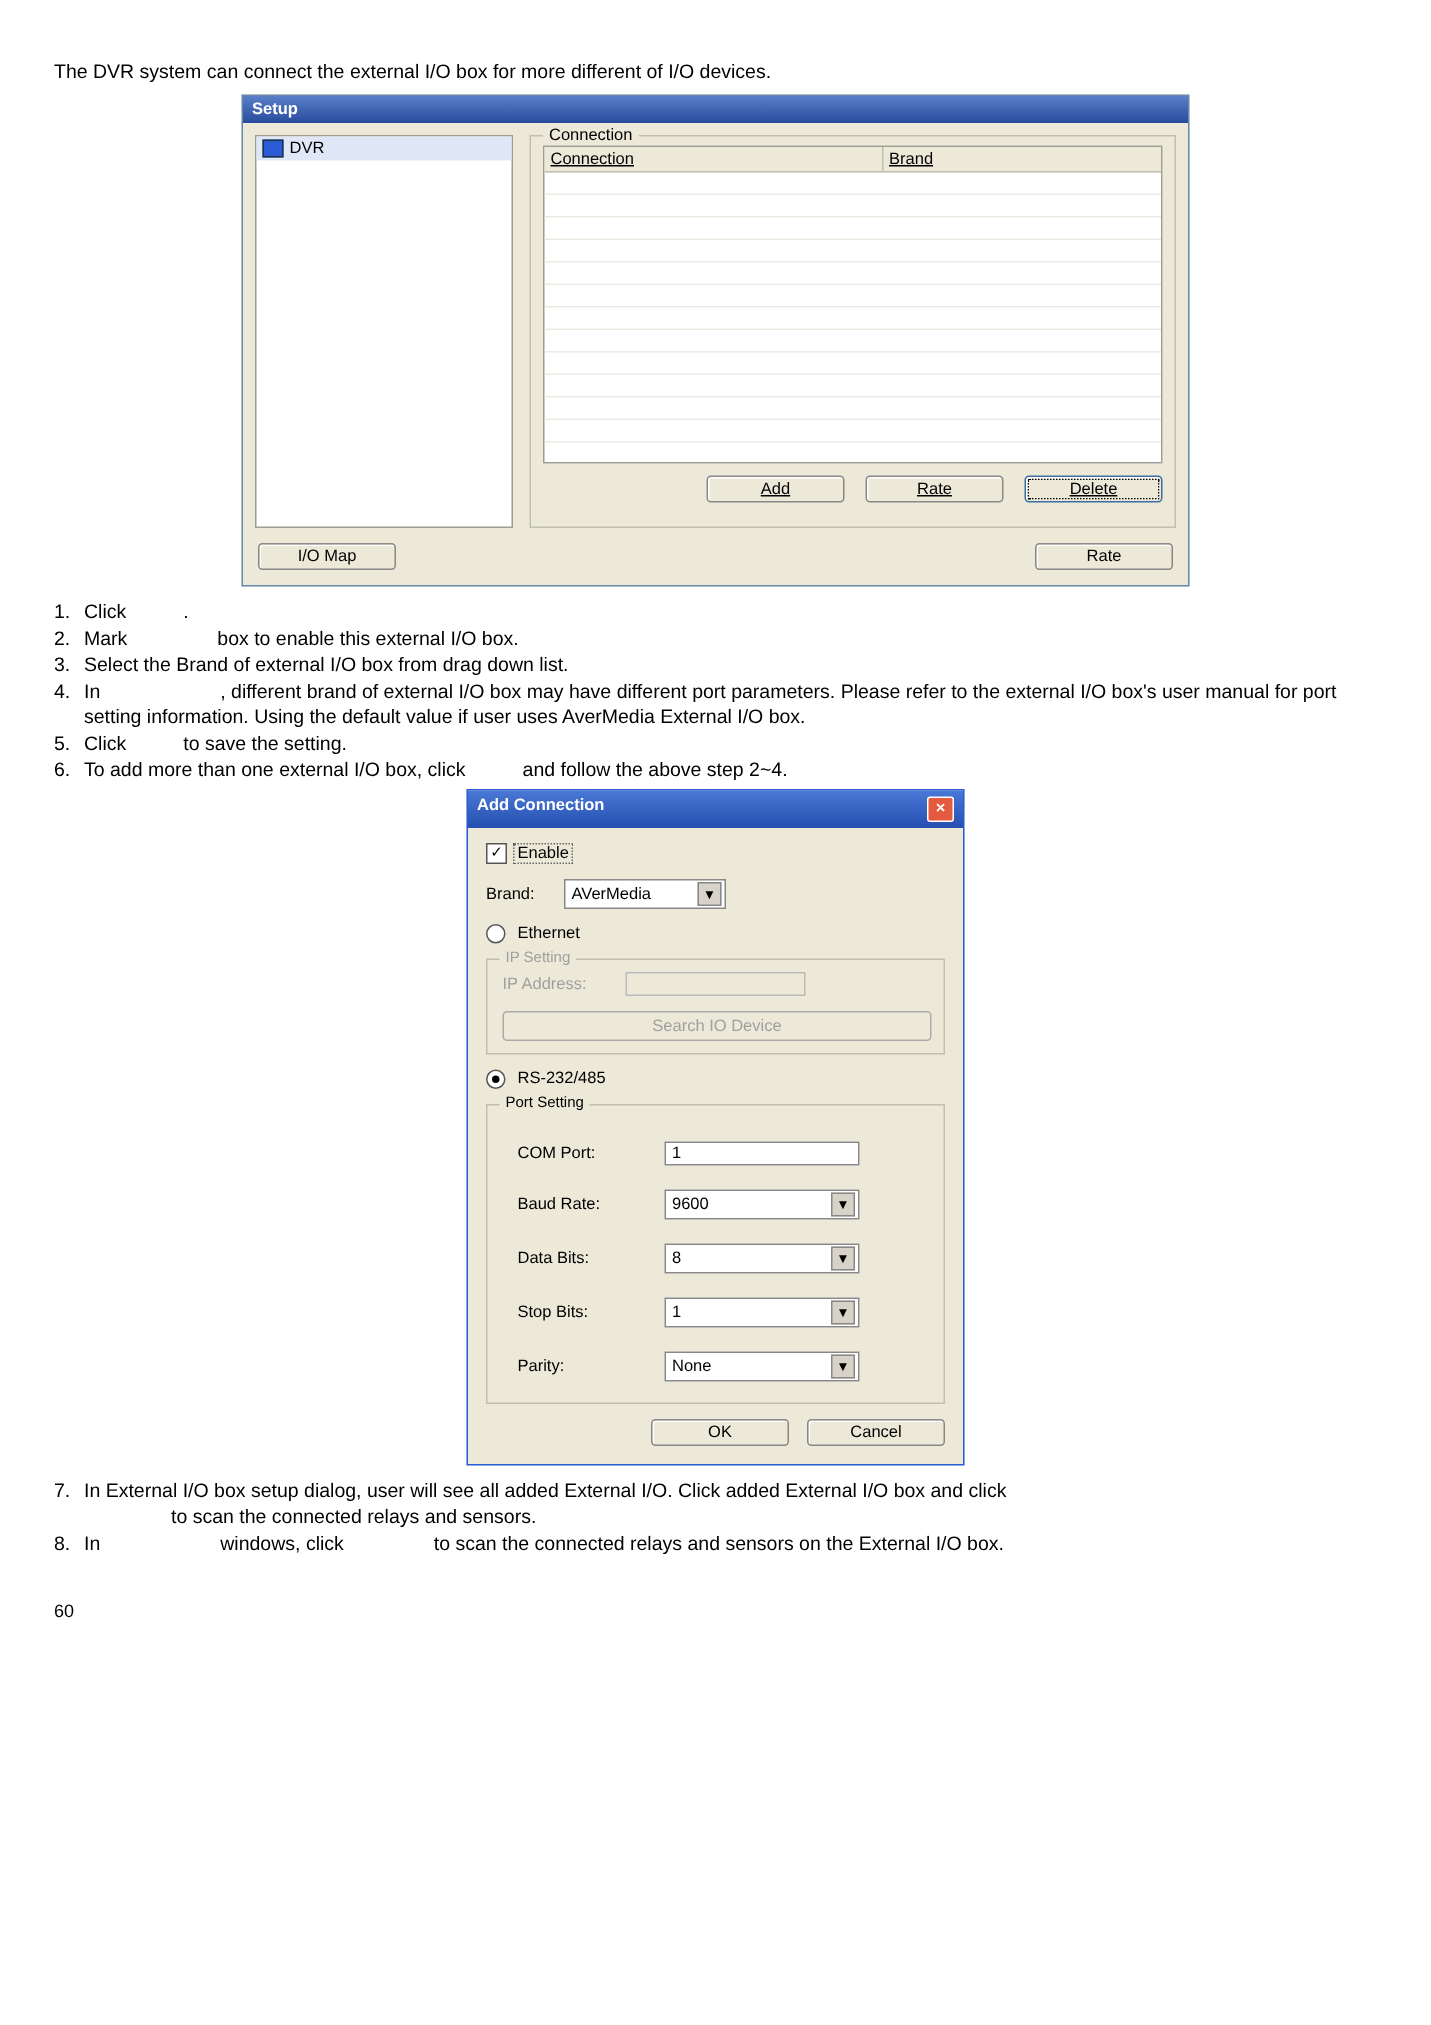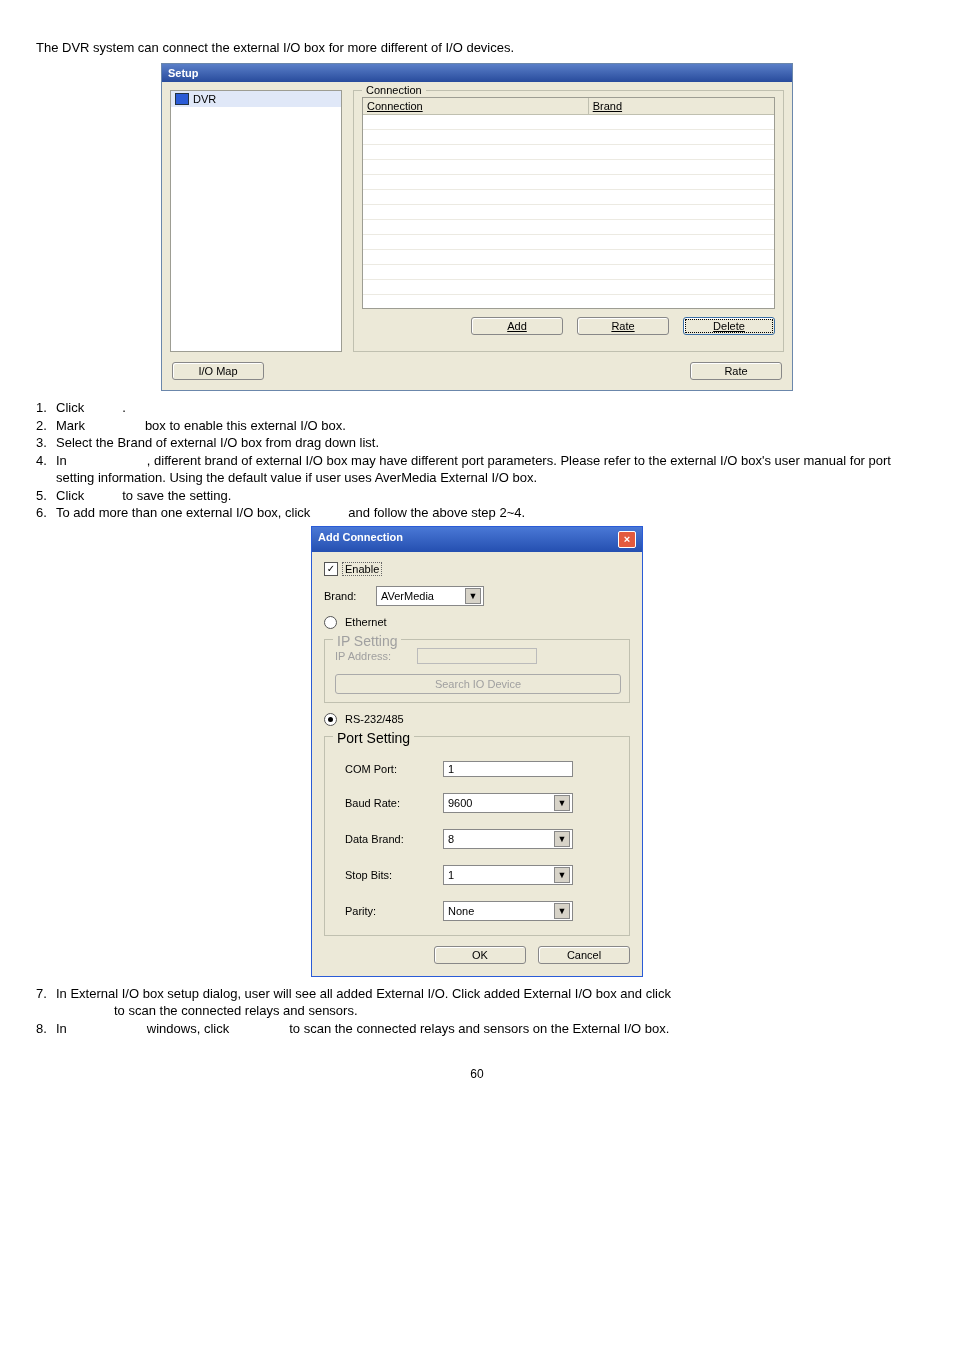--- a/index.html
+++ b/index.html
@@ -250,21 +250,21 @@
     padding: 8px 10px;
     margin: 2px 0 10px 0;
     position: relative;
   }
   .inner-fieldset .legend {
     position: absolute;
     top: -7px;
     left: 8px;
     background: #ece9d8;
     padding: 0 4px;
-    font-size: 14px;
+    font-size: 10px;
   }
   .txt {
     border: 1px solid #888;
     background: #fff;
     padding: 1px 4px;
     font-size: 11px;
     height: 16px;
     box-sizing: border-box;
   }
   .wide-btn {
@@ -283,21 +283,21 @@
   }
   .port-grid .lbl { width: 90px; padding-left: 10px; }
   .port-grid .txt, .port-grid .sel { width: 130px; min-width: 0; box-sizing: border-box; }
   .dlg-btns {
     display: flex;
     justify-content: flex-end;
     gap: 12px;
     margin-top: 8px;
   }
   .pgnum {
-    text-align: center;
+    text-align: left;
     font-size: 12px;
     margin-top: 30px;
   }
   .indent { padding-left: 20px; }
 </style>
 </head>
 <body>
 
 <div class="page">
 
@@ -428,21 +428,21 @@
           <span class="txt">1</span>
         </div>
         <div class="form-row">
           <span class="lbl">Baud Rate:</span>
           <span class="sel">
             <span>9600</span>
             <span class="arrow">▼</span>
           </span>
         </div>
         <div class="form-row">
-          <span class="lbl">Data Brand:</span>
+          <span class="lbl">Data Bits:</span>
           <span class="sel">
             <span>8</span>
             <span class="arrow">▼</span>
           </span>
         </div>
         <div class="form-row">
           <span class="lbl">Stop Bits:</span>
           <span class="sel">
             <span>1</span>
             <span class="arrow">▼</span>

